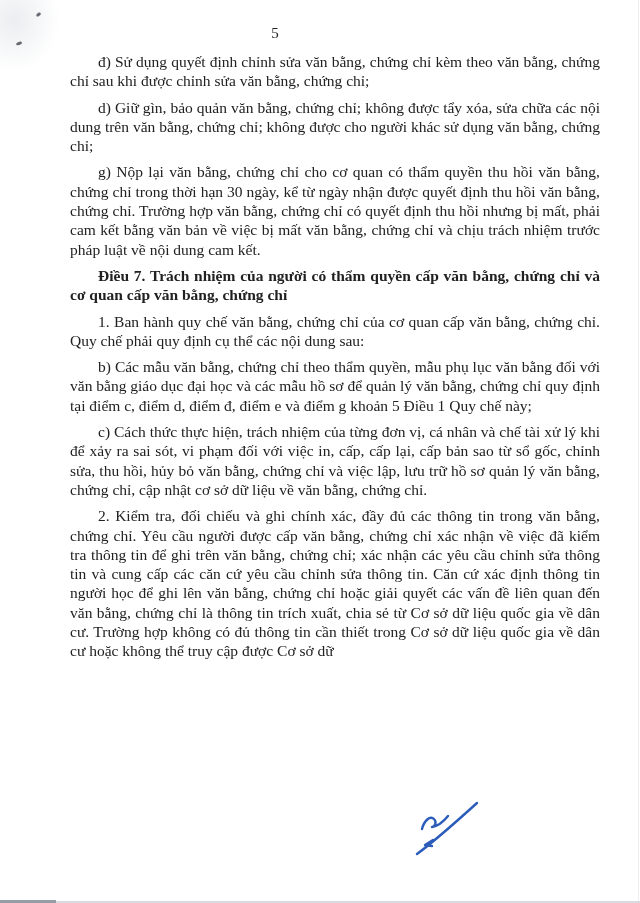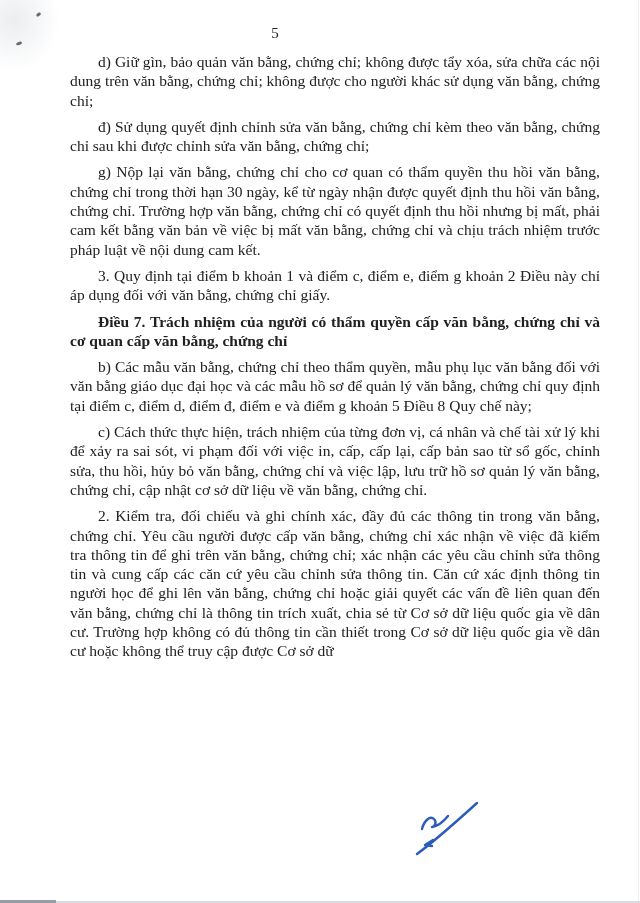--- a/index.html
+++ b/index.html
@@ -82,26 +82,26 @@
 
 <div class="page">
 
   <div class="smudge"></div>
   <div class="speck speck-1"></div>
   <div class="speck speck-2"></div>
 
   <div class="page-number">5</div>
 
   <div class="content">
+    <p>đ) Sử dụng quyết định chỉnh sửa văn bằng, chứng chỉ kèm theo văn bằng, chứng chỉ sau khi được chỉnh sửa văn bằng, chứng chỉ;</p>
     <p>d) Giữ gìn, bảo quản văn bằng, chứng chỉ; không được tẩy xóa, sửa chữa các nội dung trên văn bằng, chứng chỉ; không được cho người khác sử dụng văn bằng, chứng chỉ;</p>
-    <p>đ) Sử dụng quyết định chỉnh sửa văn bằng, chứng chỉ kèm theo văn bằng, chứng chỉ sau khi được chỉnh sửa văn bằng, chứng chỉ;</p>
     <p>g) Nộp lại văn bằng, chứng chỉ cho cơ quan có thẩm quyền thu hồi văn bằng, chứng chỉ trong thời hạn 30 ngày, kể từ ngày nhận được quyết định thu hồi văn bằng, chứng chỉ. Trường hợp văn bằng, chứng chỉ có quyết định thu hồi nhưng bị mất, phải cam kết bằng văn bản về việc bị mất văn bằng, chứng chỉ và chịu trách nhiệm trước pháp luật về nội dung cam kết.</p>
-    <p>3. Quy định tại điểm b khoản 1 và điểm c, điểm e, điểm g khoản 2 Điều này chỉ áp dụng đối với văn bằng, chứng chỉ giấy.</p>
     <p class="heading">Điều 7. Trách nhiệm của người có thẩm quyền cấp văn bằng, chứng chỉ và cơ quan cấp văn bằng, chứng chỉ</p>
-    <p>b) Các mẫu văn bằng, chứng chỉ theo thẩm quyền, mẫu phụ lục văn bằng đối với văn bằng giáo dục đại học và các mẫu hồ sơ để quản lý văn bằng, chứng chỉ quy định tại điểm c, điểm d, điểm đ, điểm e và điểm g khoản 5 Điều 8 Quy chế này;</p>
+    <p>1. Ban hành quy chế văn bằng, chứng chỉ của cơ quan cấp văn bằng, chứng chỉ. Quy chế phải quy định cụ thể các nội dung sau:</p>
+    <p>b) Các mẫu văn bằng, chứng chỉ theo thẩm quyền, mẫu phụ lục văn bằng đối với văn bằng giáo dục đại học và các mẫu hồ sơ để quản lý văn bằng, chứng chỉ quy định tại điểm c, điểm d, điểm đ, điểm e và điểm g khoản 5 Điều 1 Quy chế này;</p>
     <p>c) Cách thức thực hiện, trách nhiệm của từng đơn vị, cá nhân và chế tài xử lý khi để xảy ra sai sót, vi phạm đối với việc in, cấp, cấp lại, cấp bản sao từ sổ gốc, chỉnh sửa, thu hồi, hủy bỏ văn bằng, chứng chỉ và việc lập, lưu trữ hồ sơ quản lý văn bằng, chứng chỉ, cập nhật cơ sở dữ liệu về văn bằng, chứng chỉ.</p>
     <p>2. Kiểm tra, đối chiếu và ghi chính xác, đầy đủ các thông tin trong văn bằng, chứng chỉ. Yêu cầu người được cấp văn bằng, chứng chỉ xác nhận về việc đã kiểm tra thông tin để ghi trên văn bằng, chứng chỉ; xác nhận các yêu cầu chỉnh sửa thông tin và cung cấp các căn cứ yêu cầu chỉnh sửa thông tin. Căn cứ xác định thông tin người học để ghi lên văn bằng, chứng chỉ hoặc giải quyết các vấn đề liên quan đến văn bằng, chứng chỉ là thông tin trích xuất, chia sẻ từ Cơ sở dữ liệu quốc gia về dân cư. Trường hợp không có đủ thông tin cần thiết trong Cơ sở dữ liệu quốc gia về dân cư hoặc không thể truy cập được Cơ sở dữ</p>
   </div>
 
   <svg class="signature" width="80" height="62" viewBox="0 0 80 62" aria-hidden="true">
     <path d="M7 58 C 22 47, 46 26, 67 7" stroke="#2b5cba"></path>
     <path d="M12 33 C 14 25, 20 19, 24 23 C 27 26, 25 31, 22 31 C 28 30, 34 25, 38 20" stroke="#2b5cba"></path>
     <path d="M23 44 L15 49 L22 50" stroke="#2b5cba"></path>
   </svg>
 

